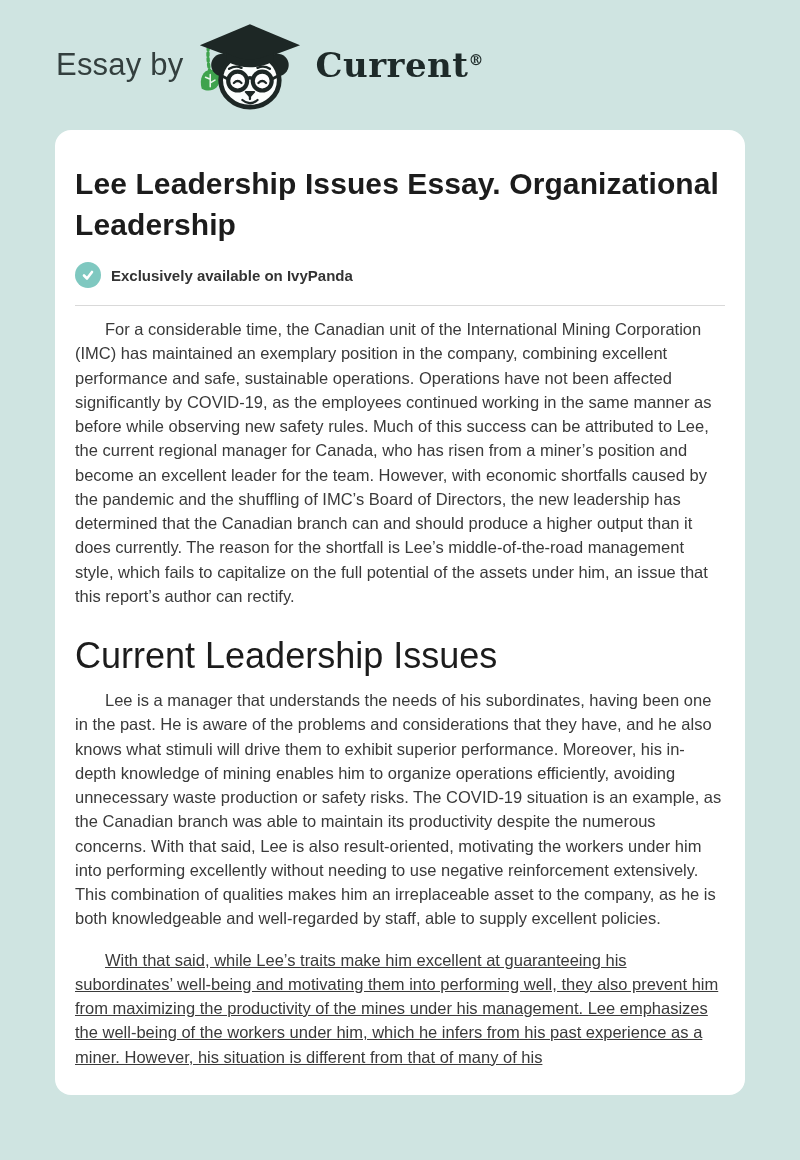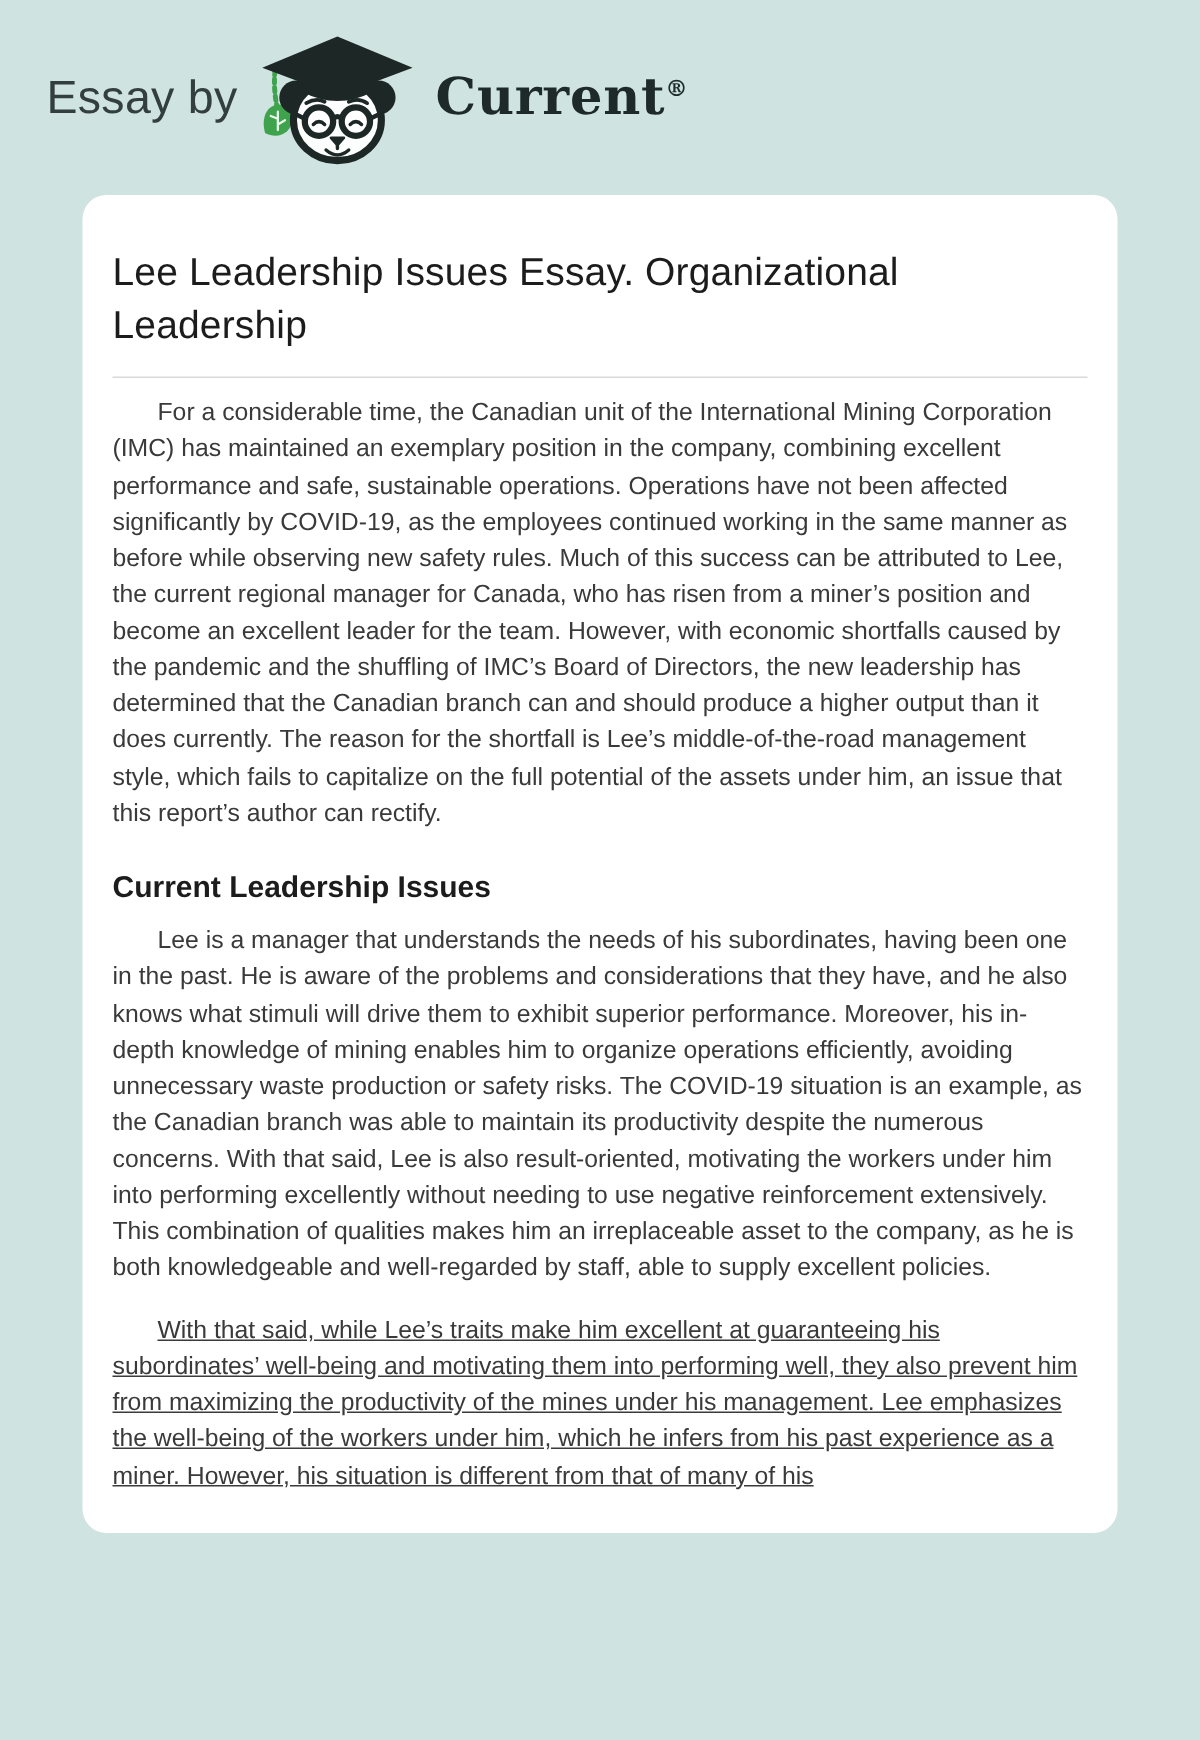--- a/index.html
+++ b/index.html
@@ -9,54 +9,54 @@
   }
   *{margin:0;padding:0;box-sizing:border-box;}
   html,body{width:800px;}
   body{
     height:1160px;overflow:hidden;background:var(--page-bg);
     font-family:"Liberation Sans","DejaVu Sans",sans-serif;
   }
   
   .site-header{
     height:130px;display:flex;align-items:center;
-    padding-left:31px;gap:14px;
+    padding-left:56px;gap:14px;
   }
   .essay-by{
     font-size:31px;color:var(--header-text-color);letter-spacing:.2px;
   }
   .logo-wrap{width:104px;height:90px;display:flex;align-items:center;justify-content:center;}
   .brand{
     font-family:"DejaVu Serif","Liberation Serif",serif;font-weight:700;
     font-size:34px;color:#1e2a29;letter-spacing:.5px;
   }
   .brand sup{font-size:15px;vertical-align:super;}
   
   .card{
     width:690px;margin:0 auto;background:var(--card-bg);
     border-radius:16px;padding:34px 20px 26px 20px;
   }
   h1.essay-title{
-    font-size:26px;line-height:1.35;color:var(--heading-color);
-    font-weight:400;letter-spacing:.1px;
+    font-size:30px;line-height:1.35;color:var(--heading-color);
+    font-weight:700;letter-spacing:.1px;
   }
   .badge-row{display:flex;align-items:center;gap:10px;margin-top:17px;}
   .check-circle{
     width:26px;height:26px;border-radius:50%;background:var(--accent-teal);
     display:flex;align-items:center;justify-content:center;flex-shrink:0;
   }
   .badge-label{font-size:15px;font-weight:700;color:#333;}
   .divider{border:none;border-top:1px solid var(--divider-color);margin-top:17px;}
   .essay-body p{
     font-size:16.5px;line-height:1.47;color:var(--body-color);
     text-indent:30px;margin-top:11px;
   }
   .essay-body p + p{margin-top:17px;text-decoration:underline;}
   h2.section-heading{
-    font-size:20px;color:var(--heading-color);font-weight:700;
+    font-size:36px;color:var(--heading-color);font-weight:400;
     margin-top:27px;margin-bottom:8px;
   }
 </style>
 </head>
 <body>
 
 <header class="site-header">
   <span class="essay-by">Essay by</span>
 
   <span class="logo-wrap">
@@ -89,20 +89,28 @@
       <path d="M56 80 v3 M48 84 q8 7 16 0" fill="none" stroke="#1d2725" stroke-width="2.4" stroke-linecap="round"></path>
     </svg>
   </span>
 
   <span class="brand"><span>Current</span><sup>®</sup></span>
 </header>
 
 <main class="card">
   <h1 class="essay-title">Lee Leadership Issues Essay. Organizational Leadership</h1>
 
+  <div class="badge-row">
+    <span class="check-circle">
+      <svg width="14" height="14" viewBox="0 0 14 14">
+        <polyline points="3,7.5 6,10.5 11,4" fill="none" stroke="#ffffff" stroke-width="2.6" stroke-linecap="round" stroke-linejoin="round"></polyline>
+      </svg>
+    </span>
+    <span class="badge-label">Exclusively available on IvyPanda</span>
+  </div>
 
   <hr class="divider">
 
   <div class="essay-body">
     <p>For a considerable time, the Canadian unit of the International Mining Corporation (IMC) has maintained an exemplary position in the company, combining excellent performance and safe, sustainable operations. Operations have not been affected significantly by COVID-19, as the employees continued working in the same manner as before while observing new safety rules. Much of this success can be attributed to Lee, the current regional manager for Canada, who has risen from a miner’s position and become an excellent leader for the team. However, with economic shortfalls caused by the pandemic and the shuffling of IMC’s Board of Directors, the new leadership has determined that the Canadian branch can and should produce a higher output than it does currently. The reason for the shortfall is Lee’s middle-of-the-road management style, which fails to capitalize on the full potential of the assets under him, an issue that this report’s author can rectify.</p>
 
     <h2 class="section-heading">Current Leadership Issues</h2>
 
     <p>Lee is a manager that understands the needs of his subordinates, having been one in the past. He is aware of the problems and considerations that they have, and he also knows what stimuli will drive them to exhibit superior performance. Moreover, his in-depth knowledge of mining enables him to organize operations efficiently, avoiding unnecessary waste production or safety risks. The COVID-19 situation is an example, as the Canadian branch was able to maintain its productivity despite the numerous concerns. With that said, Lee is also result-oriented, motivating the workers under him into performing excellently without needing to use negative reinforcement extensively. This combination of qualities makes him an irreplaceable asset to the company, as he is both knowledgeable and well-regarded by staff, able to supply excellent policies.</p>
     <p>With that said, while Lee’s traits make him excellent at guaranteeing his subordinates’ well-being and motivating them into performing well, they also prevent him from maximizing the productivity of the mines under his management. Lee emphasizes the well-being of the workers under him, which he infers from his past experience as a miner. However, his situation is different from that of many of his</p>

